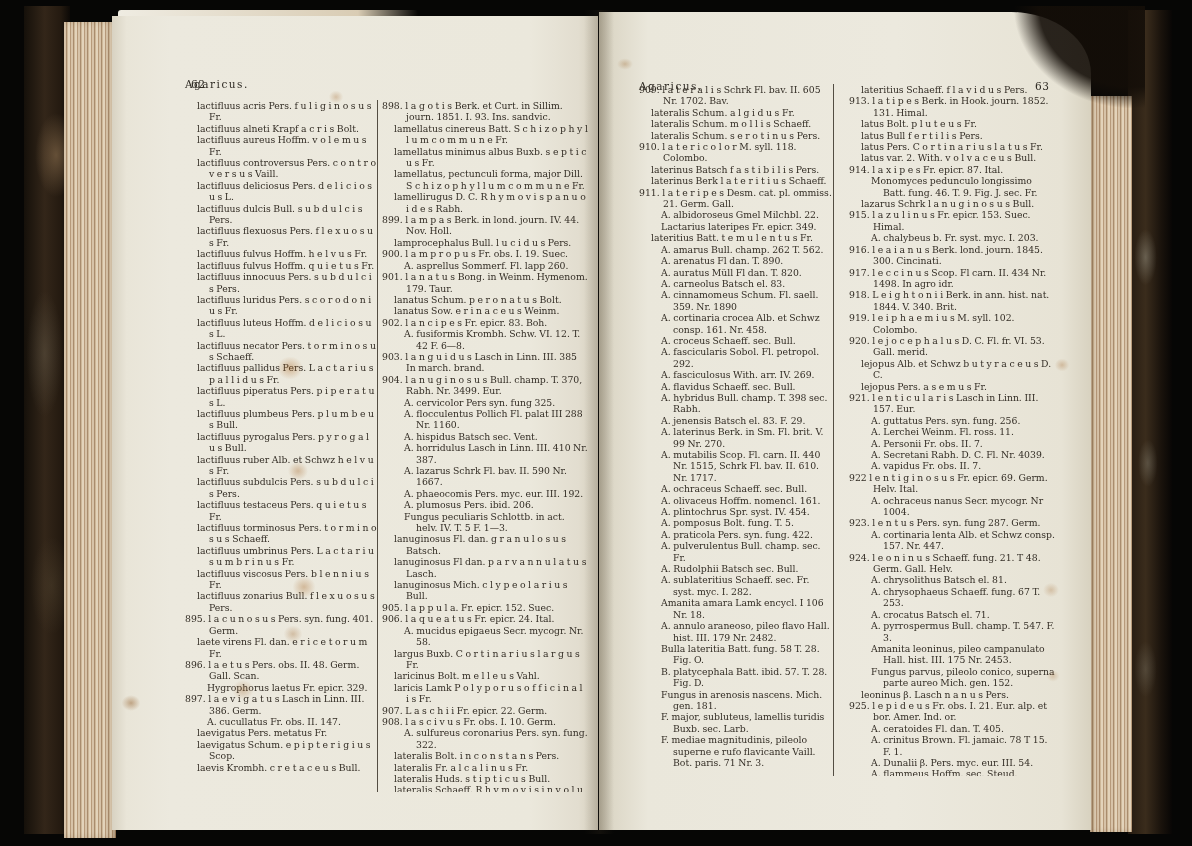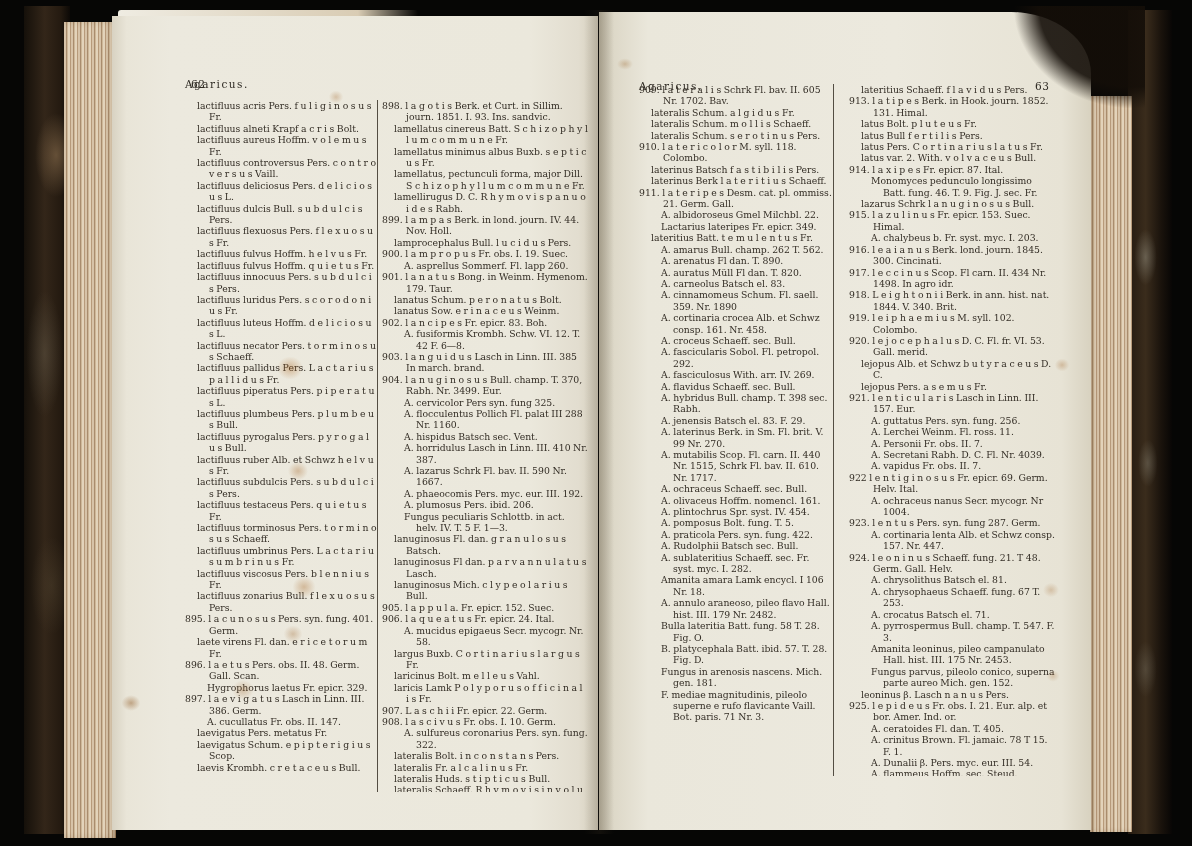--- a/index.html
+++ b/index.html
@@ -178,27 +178,29 @@
           <div class="entry l2">A. flavidus Schaeff. sec. Bull.</div>
           <div class="entry l2">A. hybridus Bull. champ. T. 398 sec. Rabh.</div>
           <div class="entry l2">A. jenensis Batsch el. 83. F. 29.</div>
           <div class="entry l2">A. laterinus Berk. in Sm. Fl. brit. V. 99 Nr. 270.</div>
           <div class="entry l2">A. mutabilis Scop. Fl. carn. II. 440 Nr. 1515, Schrk Fl. bav. II. 610. Nr. 1717.</div>
           <div class="entry l2">A. ochraceus Schaeff. sec. Bull.</div>
           <div class="entry l2">A. olivaceus Hoffm. nomencl. 161.</div>
           <div class="entry l2">A. plintochrus Spr. syst. IV. 454.</div>
           <div class="entry l2">A. pomposus Bolt. fung. T. 5.</div>
           <div class="entry l2">A. praticola Pers. syn. fung. 422.</div>
+          <div class="entry l2">A. pulverulentus Bull. champ. sec. Fr.</div>
           <div class="entry l2">A. Rudolphii Batsch sec. Bull.</div>
           <div class="entry l2">A. sublateritius Schaeff. sec. Fr. syst. myc. I. 282.</div>
           <div class="entry l2">Amanita amara Lamk encycl. I 106 Nr. 18.</div>
           <div class="entry l2">A. annulo araneoso, pileo flavo Hall. hist. III. 179 Nr. 2482.</div>
           <div class="entry l2">Bulla lateritia Batt. fung. 58 T. 28. Fig. O.</div>
           <div class="entry l2">B. platycephala Batt. ibid. 57. T. 28. Fig. D.</div>
           <div class="entry l2">Fungus in arenosis nascens. Mich. gen. 181.</div>
+          <div class="entry l2">F. major, subluteus, lamellis turidis Buxb. sec. Larb.</div>
           <div class="entry l2">F. mediae magnitudinis, pileolo superne e rufo flavicante Vaill. Bot. paris. 71 Nr. 3.</div>
         </div>
       <div class="col col-divider" style="width:206px;padding-left:15px;">
           <div class="entry l0">lateritius Schaeff. f l a v i d u s Pers.</div>
           <div class="entry l1">913. l a t i p e s Berk. in Hook. journ. 1852. 131. Himal.</div>
           <div class="entry l0">latus Bolt. p l u t e u s Fr.</div>
           <div class="entry l0">latus Bull f e r t i l i s Pers.</div>
           <div class="entry l0">latus Pers. C o r t i n a r i u s  l a t u s Fr.</div>
           <div class="entry l0">latus var. 2. With. v o l v a c e u s Bull.</div>
           <div class="entry l1">914. l a x i p e s Fr. epicr. 87. Ital.</div>

